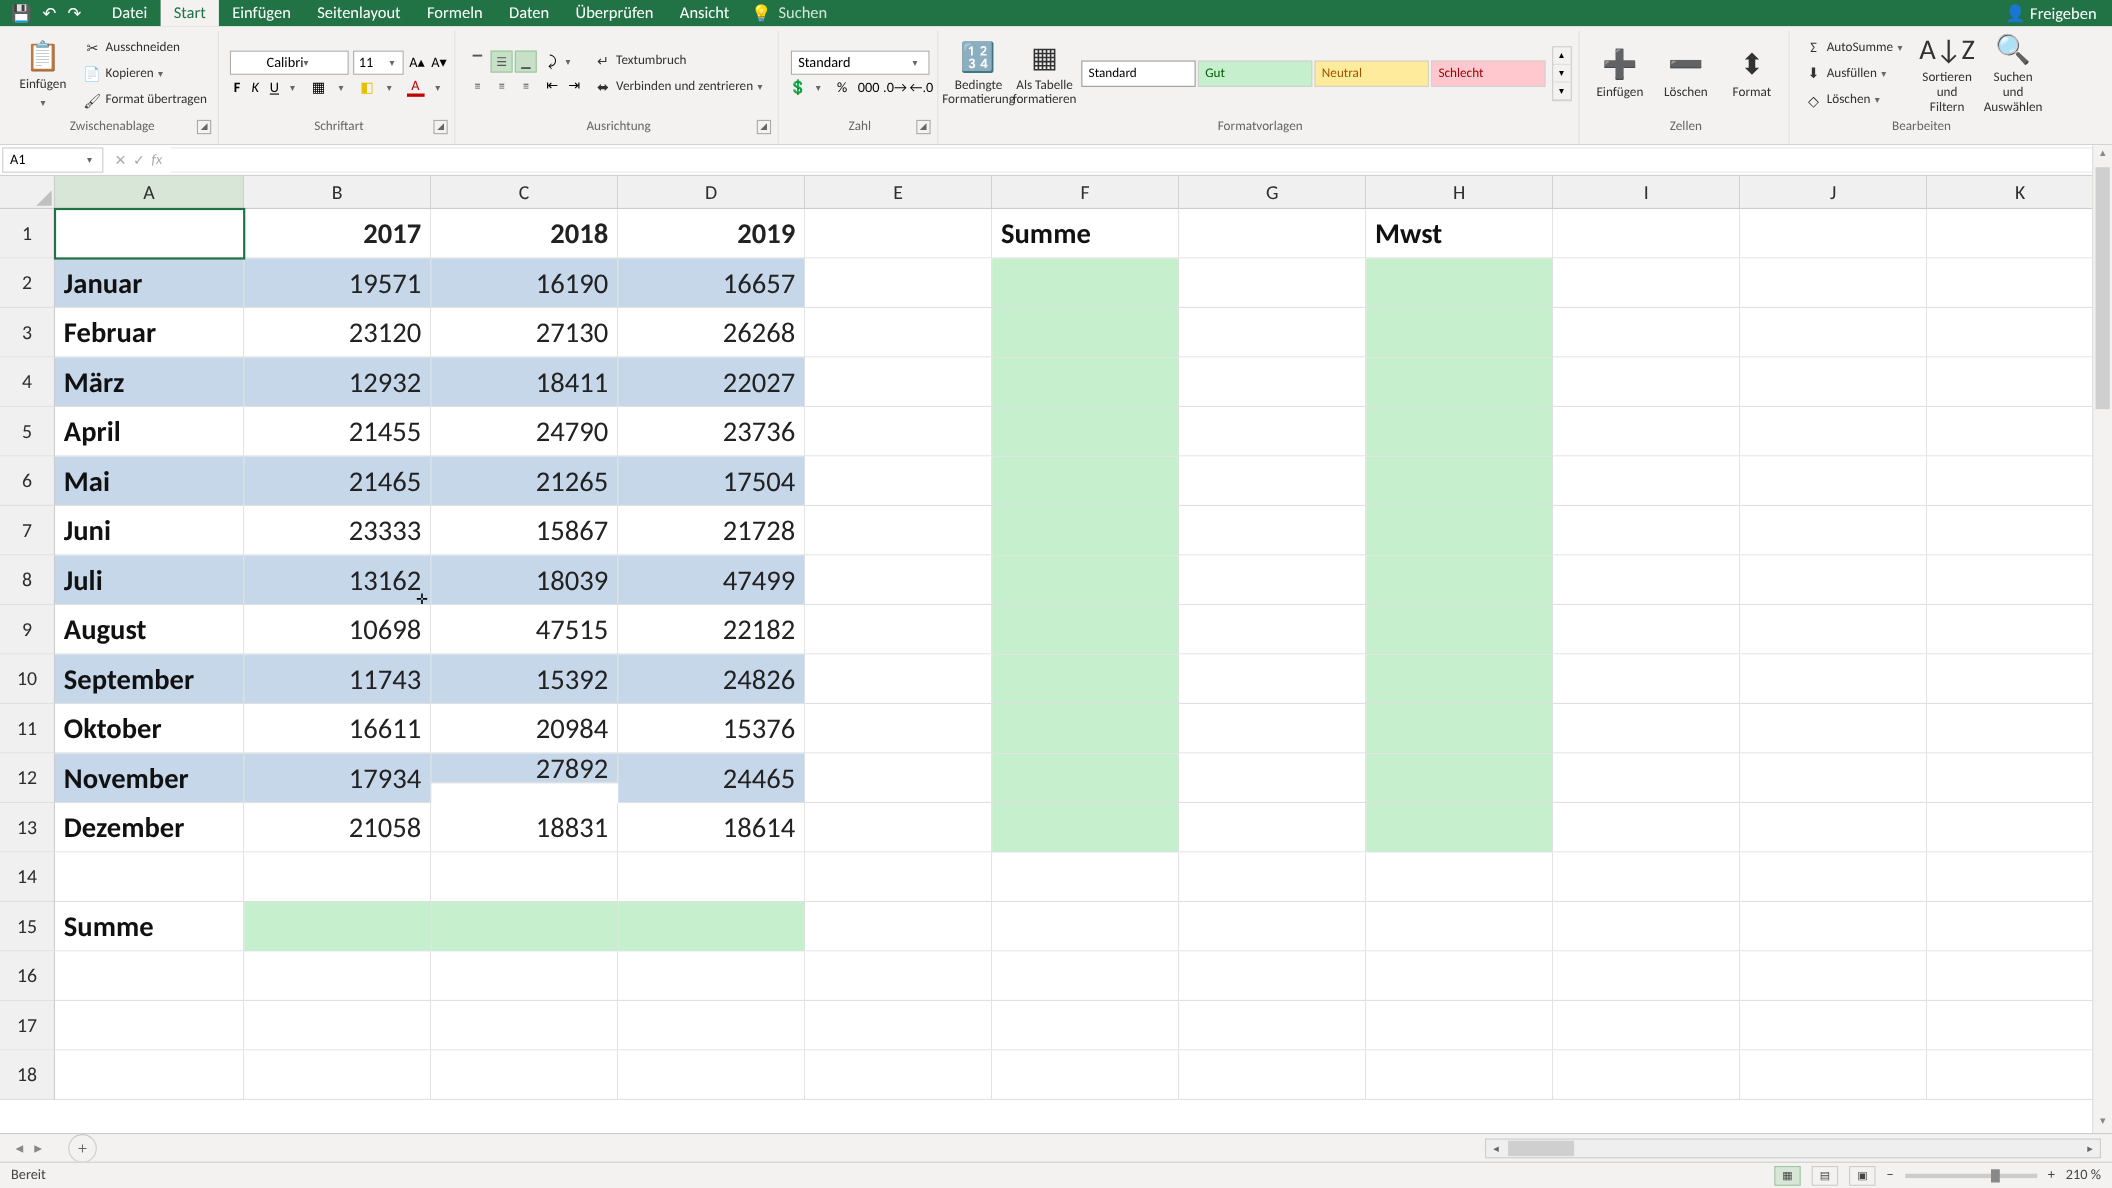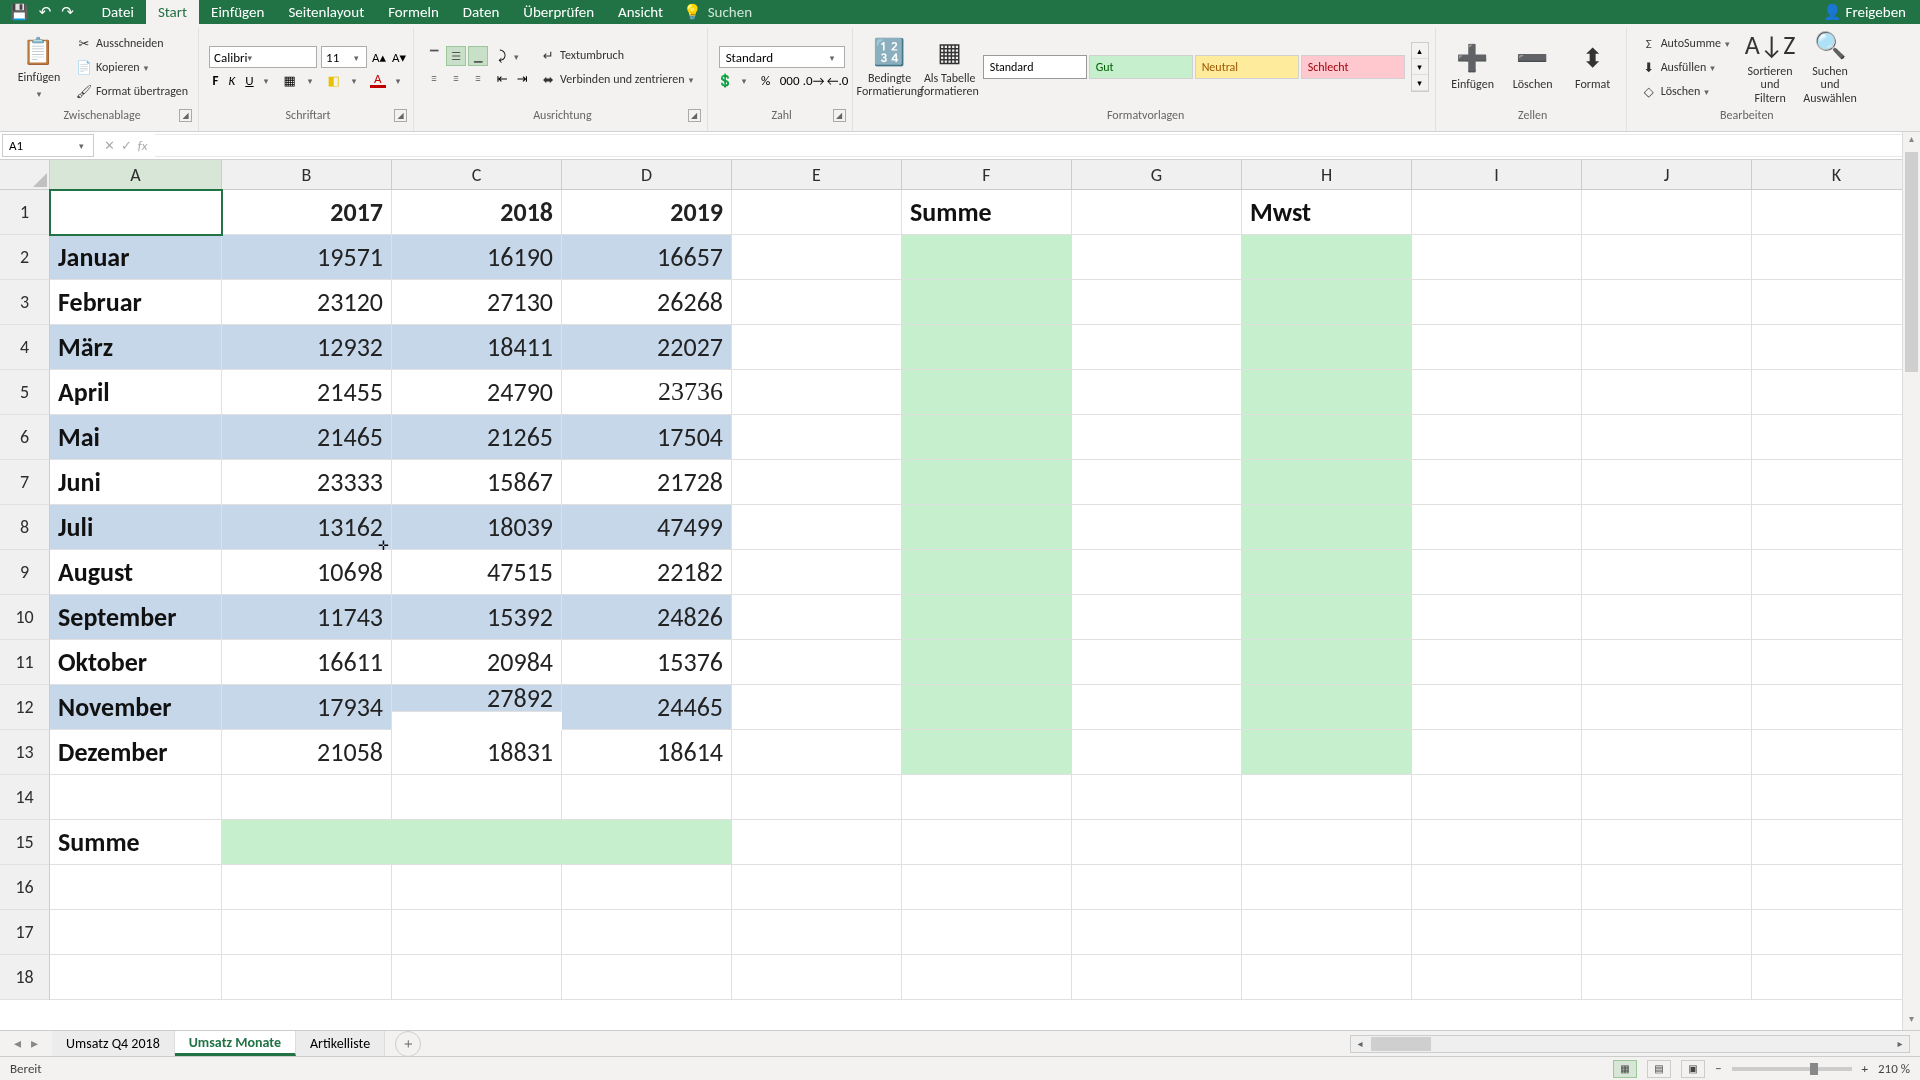--- a/index.html
+++ b/index.html
@@ -22,21 +22,21 @@
 .group-body { display:flex; align-items:center; gap:6px; height:78px; }
 .group-label { font-size:12px; color:#666; padding:2px 0; position:relative; width:100%; text-align:center; }
 .group-label .dlg { position:absolute; right:0; bottom:2px; width:13px; height:13px; border:1px solid #aaa; font-size:8px; line-height:11px; text-align:center; color:#666; }
 .bigbtn { display:flex; flex-direction:column; align-items:center; justify-content:center; gap:4px; width:54px; height:76px; font-size:12px; color:#333; text-align:center; line-height:1.1; cursor:pointer; }
 .bigbtn .ic { width:32px; height:32px; display:flex; align-items:center; justify-content:center; font-size:26px; }
 .col { display:flex; flex-direction:column; gap:4px; }
 .row { display:flex; align-items:center; gap:4px; }
 .smallbtn { padding:2px 4px; font-size:12px; color:#333; display:flex; align-items:center; gap:4px; cursor:pointer; }
 .mini-ic { width:16px; height:16px; display:inline-flex; align-items:center; justify-content:center; font-size:13px; }
 .drop { width:8px; font-size:9px; color:#666; }
-.font-name { border:1px solid #adadad; background:#fff; padding:1px 4px; width:108px; height:22px; font-size:13px; display:flex; align-items:center; justify-content:flex-start; }
+.font-name { border:1px solid #adadad; background:#fff; padding:1px 4px; width:108px; height:22px; font-size:13px; display:flex; align-items:center; justify-content:center; }
 .font-size { border:1px solid #adadad; background:#fff; padding:1px 4px; width:46px; height:22px; font-size:13px; display:flex; align-items:center; justify-content:space-between; }
 .align-grid { display:grid; grid-template-columns:repeat(3,20px); grid-auto-rows:20px; gap:2px; }
 .align-grid div { border:1px solid transparent; display:flex; align-items:center; justify-content:center; font-size:11px; color:#555; }
 .align-grid div.sel { background:#c7e0c7; border-color:#9bc79b; }
 .num-sel { border:1px solid #adadad; background:#fff; width:126px; height:22px; padding:1px 6px; display:flex; align-items:center; justify-content:space-between; font-size:13px; }
 .styles-gallery { display:flex; flex-direction:column; gap:2px; }
 .style-row { display:flex; gap:2px; }
 .style-cell { width:104px; height:24px; border:1px solid #d0d0d0; font-size:12px; padding:0 6px; display:flex; align-items:center; }
 .style-scroll { display:flex; flex-direction:column; width:18px; border:1px solid #ccc; }
 .style-scroll div { height:16px; display:flex; align-items:center; justify-content:center; font-size:9px; border-bottom:1px solid #ddd; }
@@ -420,21 +420,21 @@
         <div class="cell" style="width: 170px; height: 45px;"></div>
         <div class="cell green" style="width: 170px; height: 45px;"></div>
         <div class="cell" style="width: 170px; height: 45px;"></div>
         <div class="cell" style="width: 170px; height: 45px;"></div>
         <div class="cell" style="width: 170px; height: 45px;"></div>
       </div>
       <div class="cellrow">
         <div class="cell bold" style="width: 172px; height: 45px;">April</div>
         <div class="cell num" style="width: 170px; height: 45px;">21455</div>
         <div class="cell num" style="width: 170px; height: 45px;">24790</div>
-        <div class="cell num" style="width: 170px; height: 45px; font-family: Liberation Serif, serif;">23736</div>
+        <div class="cell num" style="width: 170px; height: 45px;">23736</div>
         <div class="cell" style="width: 170px; height: 45px;"></div>
         <div class="cell green" style="width: 170px; height: 45px;"></div>
         <div class="cell" style="width: 170px; height: 45px;"></div>
         <div class="cell green" style="width: 170px; height: 45px;"></div>
         <div class="cell" style="width: 170px; height: 45px;"></div>
         <div class="cell" style="width: 170px; height: 45px;"></div>
         <div class="cell" style="width: 170px; height: 45px;"></div>
       </div>
       <div class="cellrow">
         <div class="cell bold blue" style="width: 172px; height: 45px;">Mai</div>
@@ -612,25 +612,20 @@
   <div class="vbtn">▴</div>
   <div class="vthumb"></div>
   <div class="vbtn" style="position:absolute;bottom:0;width:100%">▾</div>
 </div>
 
 <div class="sheettabs">
   <div class="nav">
     <span>◂</span>
     <span>▸</span>
   </div>
-  <div id="stabs" style="display:flex;height:100%">
-      <div class="stab">Umsatz Q4 2018</div>
-      <div class="stab active">Umsatz Monate</div>
-      <div class="stab">Artikelliste</div>
-    </div>
   <div class="addsheet">＋</div>
   <div class="hscroll">
     <div class="scrolltrack">
         <div class="btn">◂</div>
         <div class="thumb"></div>
         <div class="btn" style="margin-left:auto">▸</div>
       </div>
   </div>
 </div>
 

